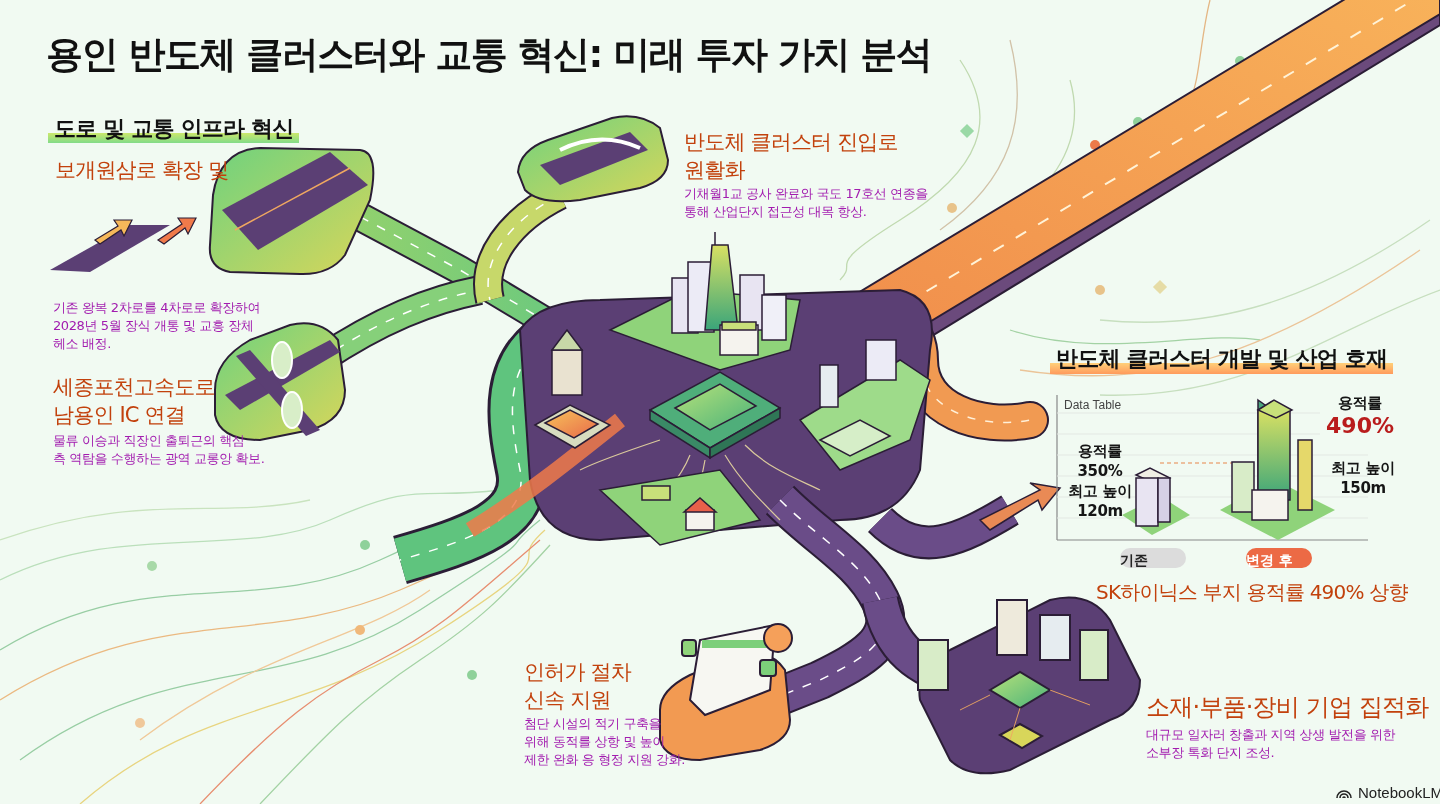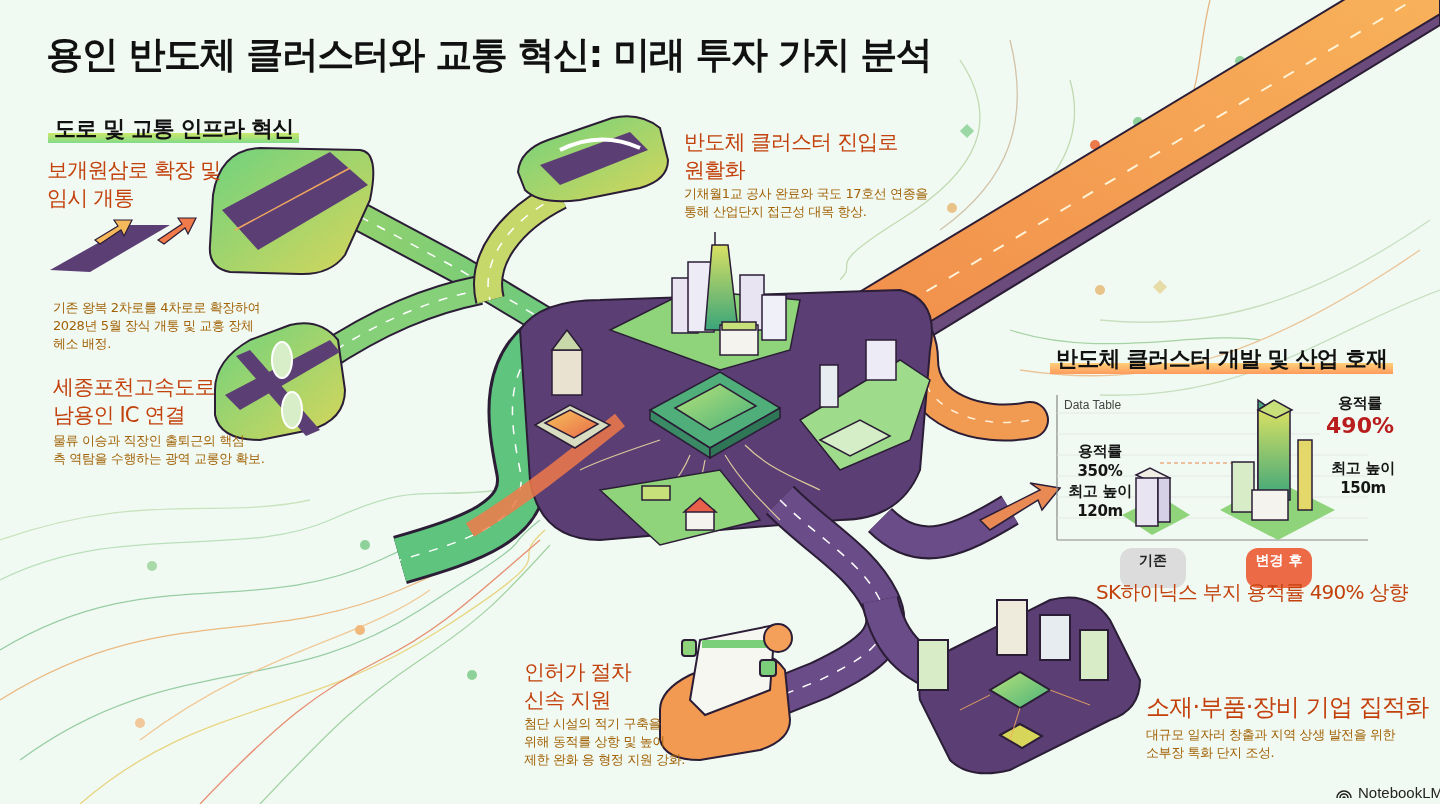--- a/index.html
+++ b/index.html
@@ -18,28 +18,28 @@
   .section-h {
     font-size:22px; font-weight:bold; letter-spacing:-0.8px; padding:0 6px 2px 6px;
     color:#111; white-space:nowrap;
   }
   .section-h.green { background:linear-gradient(0deg, transparent 0%, transparent 8%, #7fdb8a 8%, #cfe86a 42%, transparent 42%); }
   .section-h.orange { background:linear-gradient(0deg, transparent 0%, transparent 6%, #ff9a5c 6%, #ffd27a 42%, transparent 42%); }
   .sub-h {
     font-size:21px; font-weight:normal; letter-spacing:-0.8px; line-height:28px; color:#c2410c;
   }
   .desc {
-    font-size:13px; line-height:18px; letter-spacing:-0.4px; color:#a16207;
+    font-size:13px; line-height:18px; letter-spacing:-0.4px; color:#a21caf;
   }
   .center { text-align:center; }
   .chart-label { font-size:15px; font-weight:bold; text-align:center; line-height:20px; letter-spacing:-0.3px; }
   .big-orange { font-size:22px; font-weight:bold; color:#b91c1c; }
   .pill {
-    position:absolute; height:40px; border-radius:12px; font-size:14px; font-weight:bold;
-    text-align:center; line-height:24px;
+    position:absolute; height:20px; border-radius:12px; font-size:14px; font-weight:bold;
+    line-height:24px;
   }
   .pill.gray { background:#dcdcdc; color:#222; }
   .pill.orange { background:#ec6a45; color:#fff; }
   .data-table-label { font-family:"Liberation Sans",sans-serif; font-size:12px; color:#444; }
   .brand { font-family:"Liberation Sans",sans-serif; font-size:15px; color:#222; display:flex; align-items:center; gap:6px; }
 </style>
 </head>
 <body>
 
 <svg id="art" viewBox="0 0 1440 804" xmlns="http://www.w3.org/2000/svg">
@@ -269,23 +269,22 @@
       <rect x="1298" y="440" width="14" height="70" fill="#e5d86a"></rect>
       <rect x="1252" y="490" width="36" height="30" fill="#f5f3ee"></rect>
     </g>
   </g>
 </svg>
 
 <div class="txt title">용인 반도체 클러스터와 교통 혁신: 미래 투자 가치 분석</div>
 
 <div class="txt section-h green" style="left:48px; top:114px;">도로 및 교통 인프라 혁신</div>
 
-<div class="txt sub-h" style="left:47px; top:156px;">
+<div class="txt sub-h" style="left:55px; top:156px;">
   <div>보개원삼로 확장 및</div>
-  <div>임시 개통</div>
 </div>
 <div class="txt desc" style="left:53px; top:278px;margin-top:21px;">
   <div>기존 왕복 2차로를 4차로로 확장하여</div>
   <div>2028년 5월 장식 개통 및 교흥 장체</div>
   <div>헤소 배정.</div>
 </div>
 
 <div class="txt sub-h" style="left:53px; top:373px;">
   <div>세종포천고속도로</div>
   <div>남용인 IC 연결</div>

